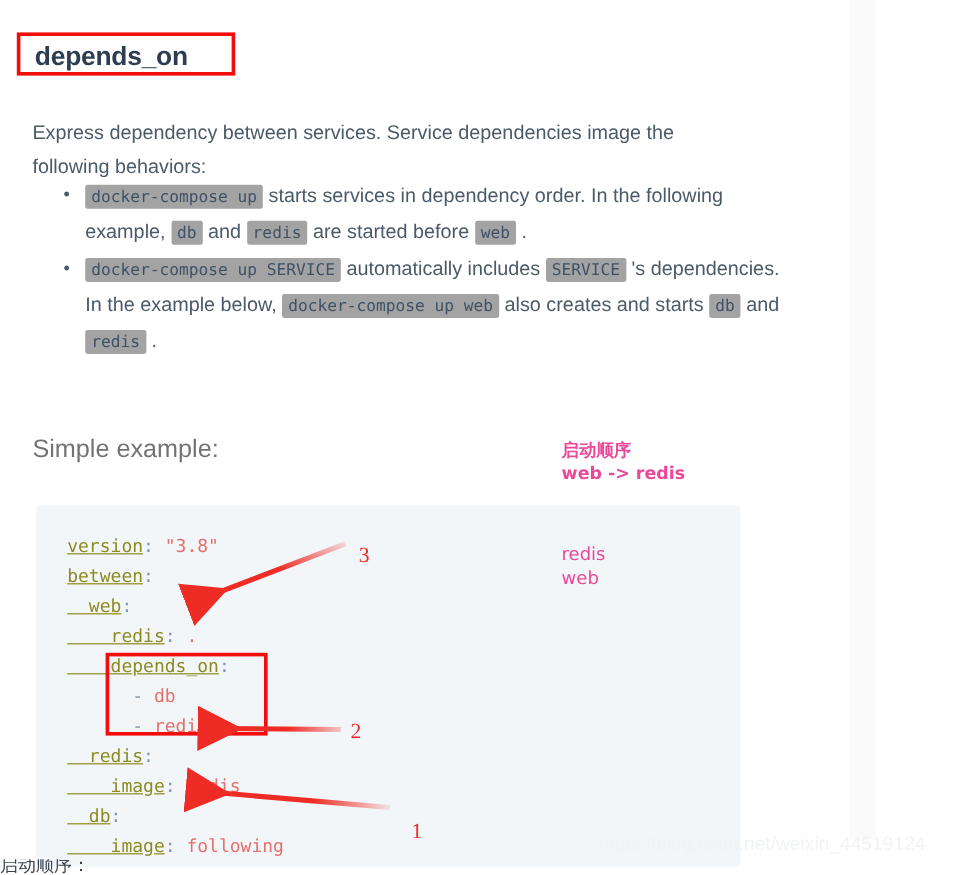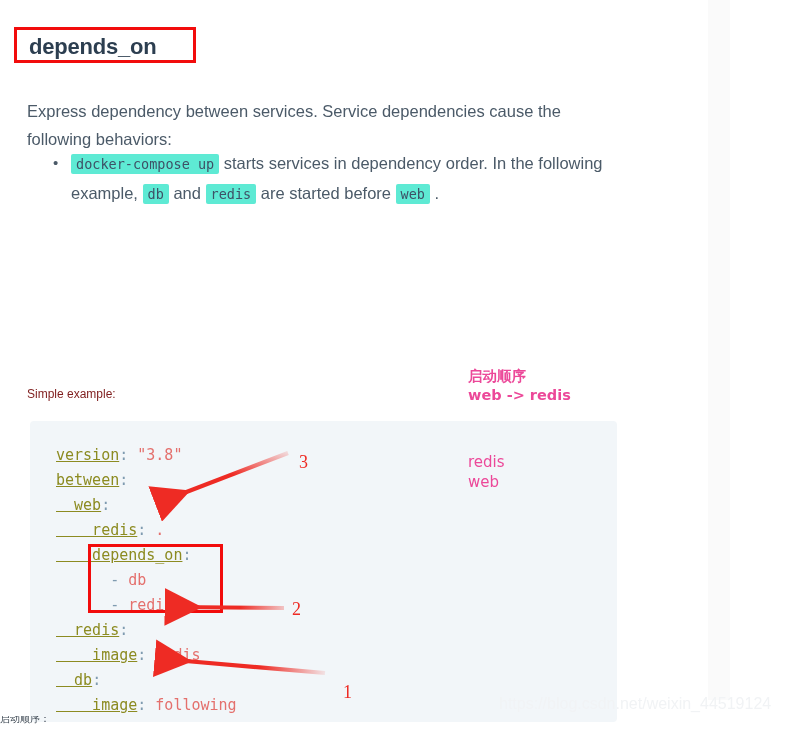--- a/index.html
+++ b/index.html
@@ -90,34 +90,34 @@
     position: absolute;
     left: -18px;
     top: -1px;
     color: #4b5a68;
     font-size: 15px;
   }
 
   code.inline {
     font-family: "DejaVu Sans Mono", "Liberation Mono", monospace;
     font-size: 13.5px;
-    background: #5eead4;
+    background: #a3a3a3;
     color: #3e5166;
     padding: 2px 5px;
     border-radius: 2px;
     white-space: nowrap;
   }
 
   
   .simple-example {
     position: absolute;
     left: 27px;
-    top: 369px;
-    font-size: 12px;
-    color: #7f1d1d;
+    top: 345px;
+    font-size: 21px;
+    color: #737373;
   }
 
   
   .codeblock {
     position: absolute;
     left: 30px;
     top: 403px;
     width: 587px;
     height: 301px;
     background: #f2f6f9;
@@ -190,42 +190,43 @@
   }
 
   
   .bottom-caption {
     position: absolute;
     left: 0px;
     top: 716px;
     width: 400px;
     height: 13px;
     overflow: hidden;
-    font-size: 10px;
+    font-size: 15px;
     color: #3a4550;
     white-space: nowrap;
     font-family: "DejaVu Sans", sans-serif;
   }
   .bottom-caption span { display: block; margin-top: -4px; }
 </style>
 </head>
 <body>
 
 <div class="right-band"></div>
 
 <div class="doc">
 
   <div class="title-wrap">
     <div class="title-text">depends_on</div>
   </div>
 
-  <p class="intro">Express dependency between services. Service dependencies cause the following behaviors:</p>
+  <p class="intro">Express dependency between services. Service dependencies image the following behaviors:</p>
 
   <ul class="behaviors">
     <li><span><code class="inline">docker-compose up</code> starts services in dependency order. In the following example, <code class="inline">db</code> and <code class="inline">redis</code> are started before <code class="inline">web</code> .</span></li>
+    <li><span><code class="inline">docker-compose up SERVICE</code> automatically includes <code class="inline">SERVICE</code> 's dependencies. In the example below, <code class="inline">docker-compose up web</code> also creates and starts <code class="inline">db</code> and <code class="inline">redis</code> .</span></li>
   </ul>
 
   <div class="simple-example">Simple example:</div>
 
   <div class="codeblock">
     <pre class="code"><span class="k">version</span><span class="p">:</span><span class="s"> "3.8"</span>
 <span class="k">between</span><span class="p">:</span>
 <span class="k">  web</span><span class="p">:</span>
 <span class="k">    redis</span><span class="p">:</span><span class="s"> .</span>
 <span class="k">    depends_on</span><span class="p">:</span>

